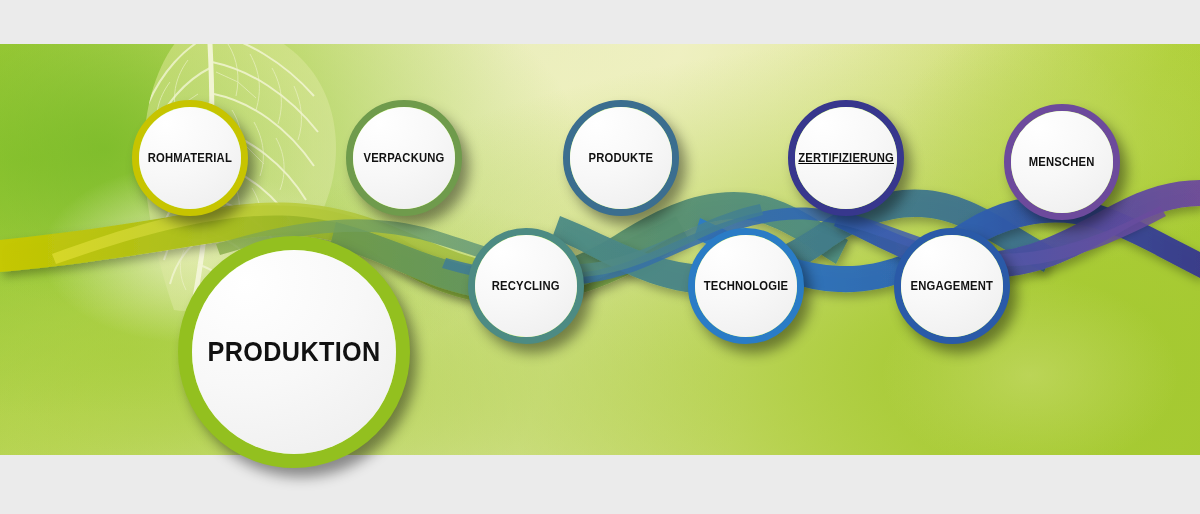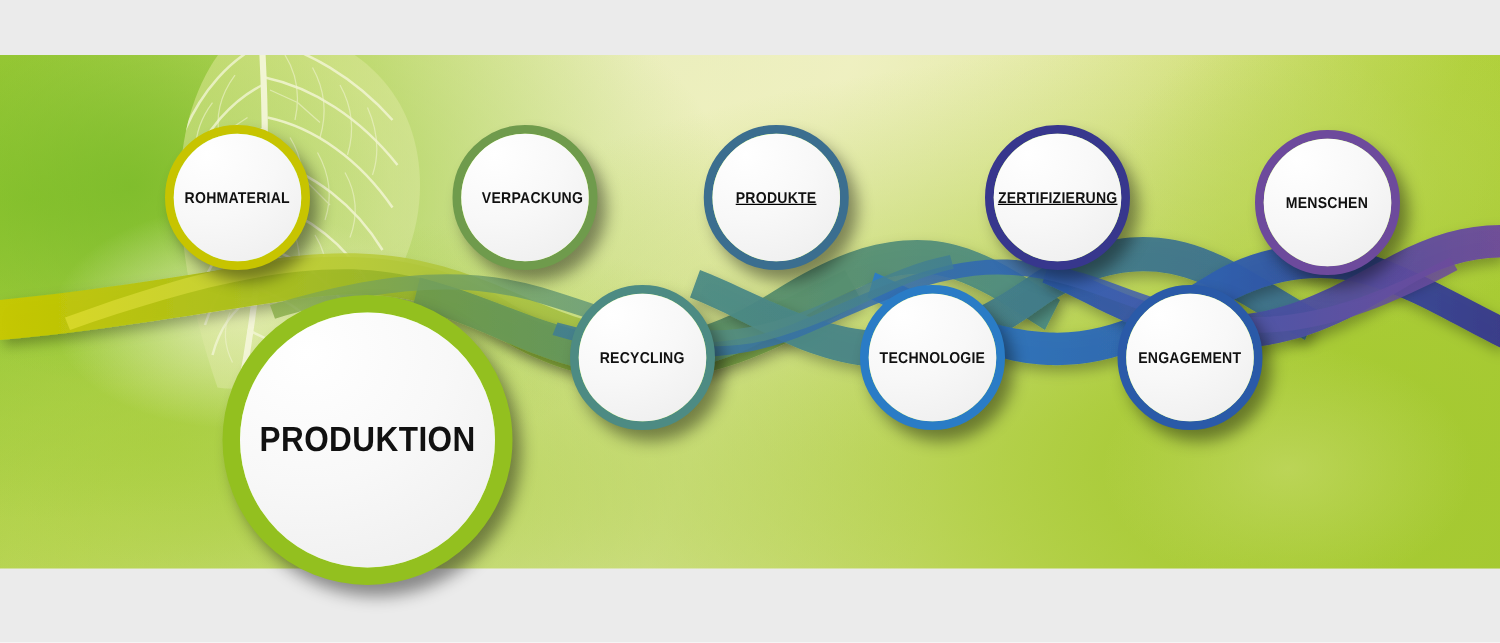--- a/index.html
+++ b/index.html
@@ -321,27 +321,27 @@
 
   <div class="gray-bottom"></div>
 
   <div id="nodes-layer">
       <div class="node big" style="left: 178px; top: 236px; border-color: rgb(147, 192, 31); z-index: 30;">
         <span class="lbl">PRODUKTION</span>
       </div>
       <div class="node small" style="left: 132px; top: 100px; border-color: rgb(199, 196, 0); z-index: 20;">
         <span class="lbl">ROHMATERIAL</span>
       </div>
-      <div class="node small" style="left: 362px; top: 100px; border-color: rgb(111, 155, 76); z-index: 20; justify-content: flex-end;">
+      <div class="node small" style="left: 346px; top: 100px; border-color: rgb(111, 155, 76); z-index: 20;">
         <span class="lbl">VERPACKUNG</span>
       </div>
-      <div class="node small" style="left: 456px; top: 228px; border-color: rgb(77, 139, 131); z-index: 20;">
+      <div class="node small" style="left: 468px; top: 228px; border-color: rgb(77, 139, 131); z-index: 20;">
         <span class="lbl">RECYCLING</span>
       </div>
-      <div class="node small" style="left: 563px; top: 100px; border-color: rgb(59, 110, 143); z-index: 20; text-decoration: underline;">
+      <div class="node small" style="left: 563px; top: 100px; border-color: rgb(59, 110, 143); z-index: 20;">
         <span class="lbl">PRODUKTE</span>
       </div>
       <div class="node small" style="left: 688px; top: 228px; border-color: rgb(42, 124, 198); z-index: 20;">
         <span class="lbl">TECHNOLOGIE</span>
       </div>
       <div class="node small" style="left: 788px; top: 100px; border-color: rgb(55, 55, 141); z-index: 20; text-decoration: underline;">
         <span class="lbl">ZERTIFIZIERUNG</span>
       </div>
       <div class="node small" style="left: 894px; top: 228px; border-color: rgb(42, 90, 168); z-index: 20;">
         <span class="lbl">ENGAGEMENT</span>

